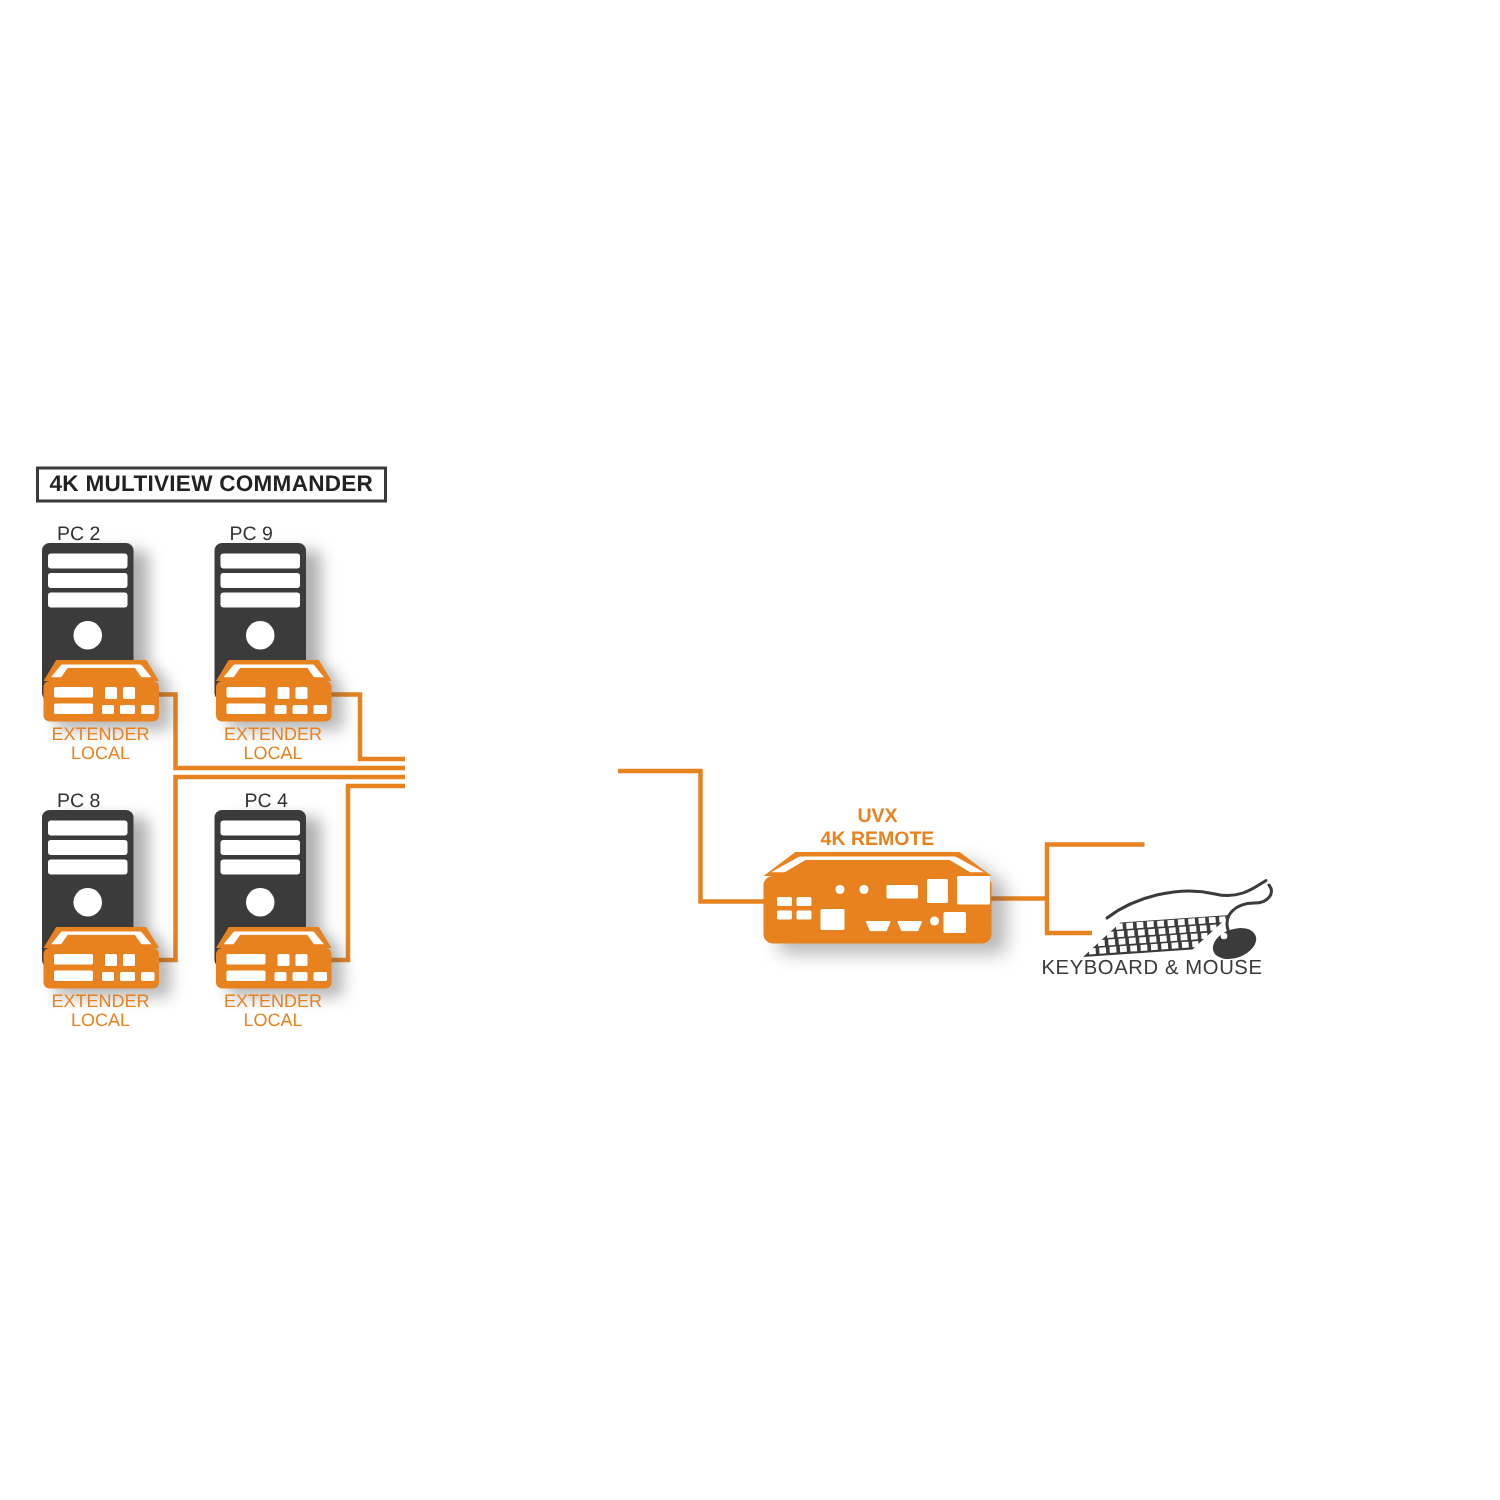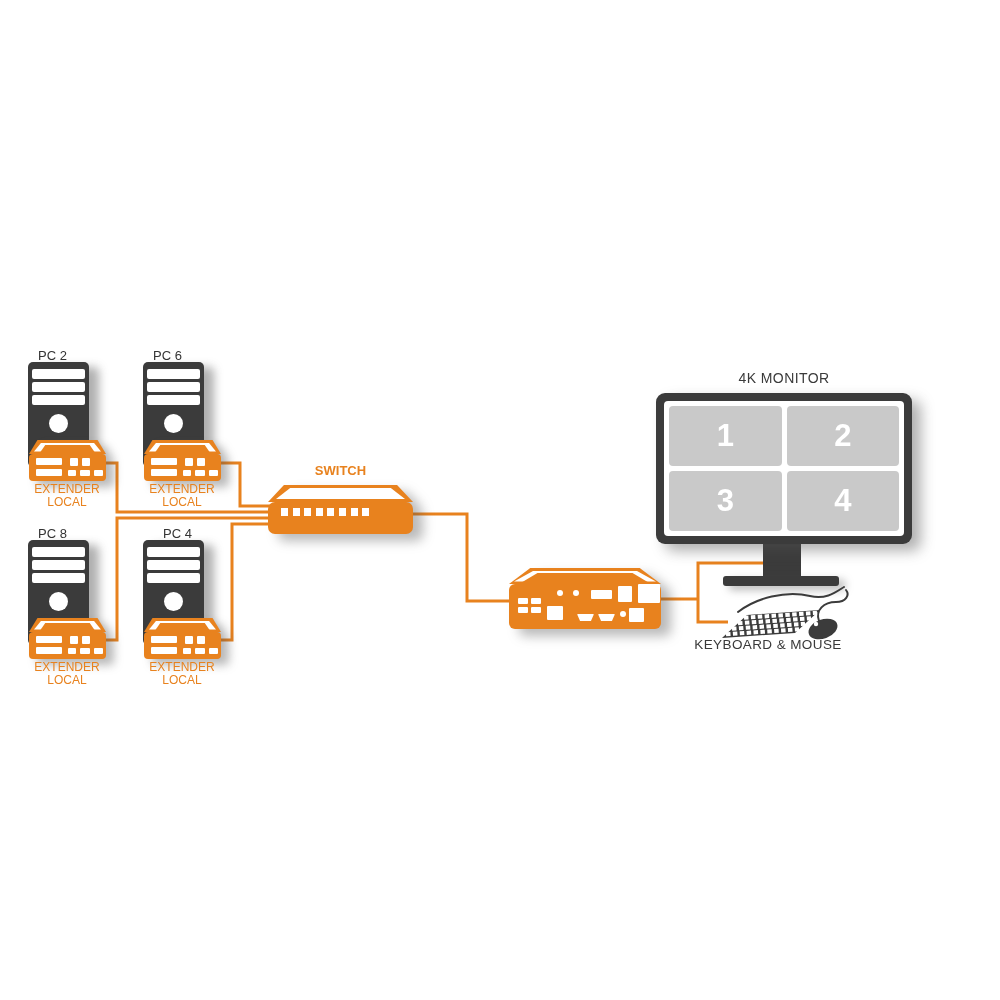--- a/index.html
+++ b/index.html
@@ -72,20 +72,21 @@
       <polyline points="100,463 117,463 117,512 270,512"></polyline>
       <polyline points="215,463 240,463 240,506 270,506"></polyline>
       <polyline points="100,640 117,640 117,518 270,518"></polyline>
       <polyline points="215,640 232,640 232,524 270,524"></polyline>
       <polyline points="412,514 467,514 467,601 512,601"></polyline>
       <polyline points="658,599 698,599"></polyline>
       <polyline points="763,563 698,563 698,622 728,622"></polyline>
     </g>
   </svg>
 
+  <div class="title-box">4K MULTIVIEW COMMANDER</div>
 
   <div class="abs" style="left:28px;top:348px;width:180px;height:170px;z-index:2">
     <div class="pc-label" style="left:10px;top:0">PC 2</div>
     <div class="tower" style="left:0;top:14px">
       <div class="bay" style="top:7px"></div>
       <div class="bay" style="top:20px"></div>
       <div class="bay" style="top:33px"></div>
       <div class="power"></div>
     </div>
     <div class="extender" style="left:1px;top:92px">
@@ -103,21 +104,21 @@
         <div class="port" style="left:65px;top:16px;width:9px;height:6px"></div>
       </div>
     </div>
     <div class="ext-label" style="left:-12px;top:135px;width:102px">
       <span style="display:block">EXTENDER</span>
       <span style="display:block">LOCAL</span>
     </div>
   </div>
 
   <div class="abs" style="left:143px;top:348px;width:180px;height:170px;z-index:2">
-    <div class="pc-label" style="left:10px;top:0">PC 6</div>
+    <div class="pc-label" style="left:10px;top:0">PC 9</div>
     <div class="tower" style="left:0;top:14px">
       <div class="bay" style="top:7px"></div>
       <div class="bay" style="top:20px"></div>
       <div class="bay" style="top:33px"></div>
       <div class="power"></div>
     </div>
     <div class="extender" style="left:1px;top:92px">
       <div class="ext-top trap">
         <div class="trap-in1 trap"></div>
         <div class="trap-in2 trap"></div>
@@ -189,40 +190,26 @@
         <div class="port" style="left:51px;top:16px;width:10px;height:6px"></div>
         <div class="port" style="left:65px;top:16px;width:9px;height:6px"></div>
       </div>
     </div>
     <div class="ext-label" style="left:-12px;top:135px;width:102px">
       <span style="display:block">EXTENDER</span>
       <span style="display:block">LOCAL</span>
     </div>
   </div>
 
-  <div class="abs" style="left:268px;top:463px;width:145px;height:72px;z-index:2">
-    <div class="dev-label" style="left:0;top:0;width:145px">SWITCH</div>
-    <div class="switch-dev">
-      <div class="sw-top trap">
-        <div class="sw-in1 trap"></div>
-      </div>
-      <div class="sw-front">
-          <div class="sw-port" style="left: 13px;"></div>
-          <div class="sw-port" style="left: 24.6px;"></div>
-          <div class="sw-port" style="left: 36.2px;"></div>
-          <div class="sw-port" style="left: 47.8px;"></div>
-          <div class="sw-port" style="left: 59.4px;"></div>
-          <div class="sw-port" style="left: 71px;"></div>
-          <div class="sw-port" style="left: 82.6px;"></div>
-          <div class="sw-port" style="left: 94.2px;"></div>
-        </div>
-    </div>
-  </div>
 
   <div class="abs" style="left:509px;top:536px;width:152px;height:95px;z-index:2">
+    <div class="dev-label" style="left:0;top:0;width:152px">
+      <span style="display:block">UVX</span>
+      <span style="display:block">4K REMOTE</span>
+    </div>
     <div class="uvx-dev">
       <div class="uvx-top">
         <div class="trap-in1" style="clip-path:polygon(14% 0,86% 0,100% 100%,0 100%)"></div>
         <div class="trap-in2" style="clip-path:polygon(14% 0,86% 0,100% 100%,0 100%)"></div>
       </div>
       <div class="uvx-front">
         <div class="port" style="left:9px;top:14px;width:10px;height:6px"></div>
         <div class="port" style="left:22px;top:14px;width:10px;height:6px"></div>
         <div class="port" style="left:9px;top:23px;width:10px;height:6px"></div>
         <div class="port" style="left:22px;top:23px;width:10px;height:6px"></div>
@@ -233,33 +220,20 @@
         <div class="port" style="left:109px;top:2px;width:14px;height:16px"></div>
         <div class="port" style="left:129px;top:0;width:22px;height:19px"></div>
         <div class="port hdmi" style="left:68px;top:30px;width:17px;height:7px"></div>
         <div class="port hdmi" style="left:89px;top:30px;width:17px;height:7px"></div>
         <div class="port" style="left:111px;top:27px;width:6px;height:6px;border-radius:50%"></div>
         <div class="port" style="left:120px;top:24px;width:15px;height:14px"></div>
       </div>
     </div>
   </div>
 
-  <div class="abs" style="left:656px;top:368px;width:256px;height:220px;z-index:2">
-    <div class="plain-label" style="left:0;top:2px;width:256px;font-size:14px">4K MONITOR</div>
-    <div class="stand-neck"></div>
-    <div class="stand-base"></div>
-    <div class="monitor-frame">
-      <div class="monitor-screen">
-        <div class="quad">1</div>
-        <div class="quad">2</div>
-        <div class="quad">3</div>
-        <div class="quad">4</div>
-      </div>
-    </div>
-  </div>
 
   <svg class="abs" style="left:678px;top:575px;z-index:2" width="200" height="85" viewBox="0 0 200 85">
     <g fill="none" stroke="#3b3b3b" stroke-width="2" stroke-linecap="round">
       <path d="M 60,37 C 78,23 108,15 132,21 C 148,25 158,17 166,12"></path>
       <path d="M 141,46 C 137,35 146,27 158,27 C 168,27 172,20 168,15"></path>
     </g>
     <g>
       <polygon points="44,63 117,58 142,35 69,40" fill="#3b3b3b"></polygon>
       <g stroke="#fff" stroke-width="4" stroke-dasharray="4.5 2.4">
         <line x1="48" y1="59.3" x2="121" y2="54.3"></line>

